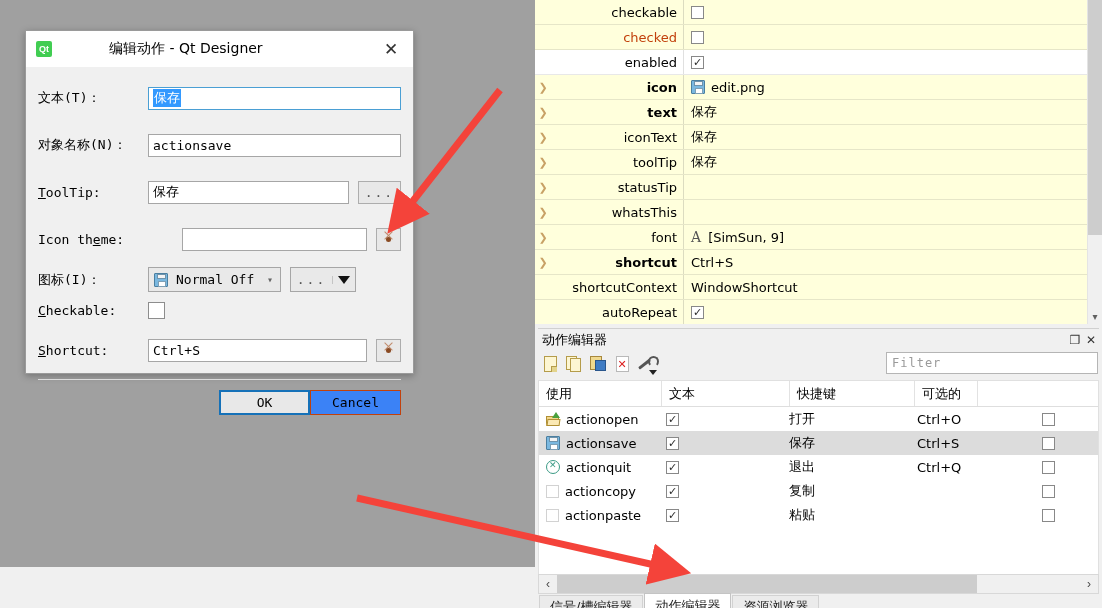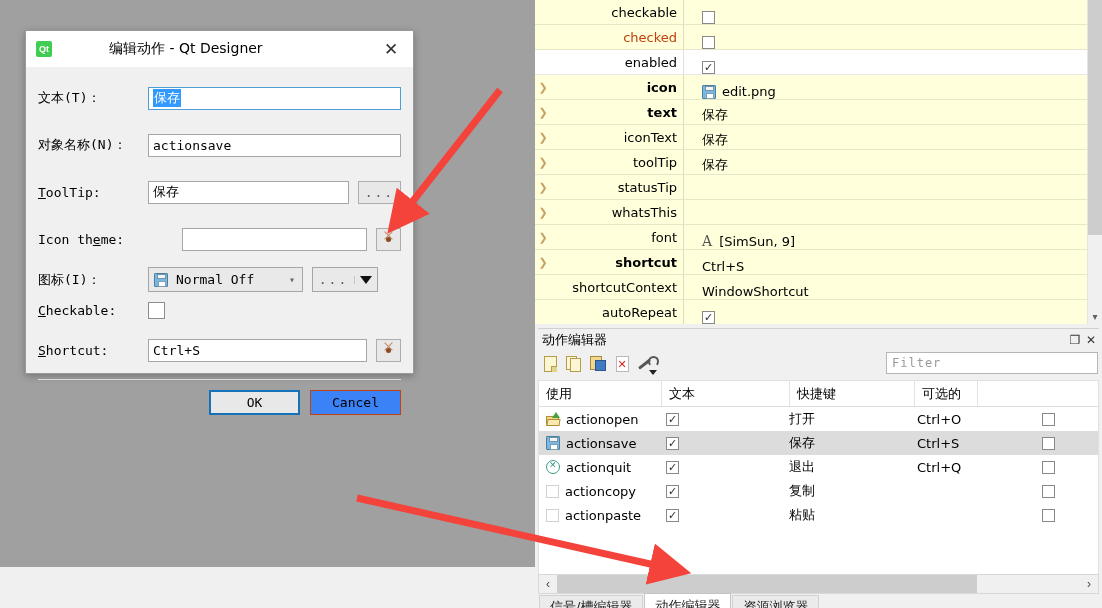--- a/index.html
+++ b/index.html
@@ -17,22 +17,22 @@
 
   
   #prop-editor{position:absolute;left:0px;top:0;width:567px;height:324px;background:#ffffe1;overflow:hidden;}
   .prop-row{position:relative;height:24px;display:flex;align-items:center;border-bottom:1px solid #e6e6c8;background:#ffffdc;}
   .prop-row.white{background:#ffffff;border-bottom:1px solid #e8e8e8;}
   .prop-arrow{width:16px;text-align:center;color:#c8a165;font-size:11px;flex:0 0 16px;line-height:1;}
   .prop-name{flex:1 1 auto;text-align:right;padding-right:6px;font-size:13px;white-space:nowrap;overflow:hidden;
              font-family:"DejaVu Sans","Liberation Sans",sans-serif;}
   .prop-name.bold{font-weight:bold;}
   .prop-name.dim{color:#c2410c;}
-  .prop-val{flex:0 0 376px;border-left:1px solid #dcdcc0;height:24px;display:flex;align-items:flex-end;
-            padding-left:18px;box-sizing:border-box;font-size:13px;
+  .prop-val{flex:0 0 376px;border-left:1px solid #dcdcc0;height:24px;display:flex;align-items:center;
+            padding-left:7px;box-sizing:border-box;font-size:13px;
             font-family:"DejaVu Sans","Liberation Sans",sans-serif;}
   .prop-row.white .prop-val{border-left:1px solid #e0e0e0;}
   .prop-name-cell{flex:0 0 148px;display:flex;align-items:center;justify-content:flex-end;}
 
   
   .cb{width:13px;height:13px;border:1px solid #888;background:#fff;box-sizing:border-box;
       display:inline-flex;align-items:center;justify-content:center;font-size:11px;line-height:1;color:#333;}
   .cb.on::after{content:"\2713";font-size:11px;color:#2b2b2b;}
 
   
@@ -150,21 +150,21 @@
   .combo .arrow{margin-left:auto;margin-right:7px;color:#666;font-size:10px;}
   .combo-sm{height:25px;background:#e9e9e9;border:1px solid #a6a6a6;box-sizing:border-box;display:flex;align-items:center;}
   .combo-sm .dots{flex:1;text-align:center;color:#555;letter-spacing:2px;font-size:13px;
                   font-family:"DejaVu Sans Mono","Liberation Mono",monospace;}
   .combo-sm .tri{width:22px;display:flex;align-items:center;justify-content:center;border-left:1px solid #c4c4c4;}
   .tri-down{width:0;height:0;border-left:6px solid transparent;border-right:6px solid transparent;border-top:8px solid #111;}
 
   .bigcheck{width:17px;height:17px;border:1px solid #8d8d8d;background:#fff;box-sizing:border-box;}
 
   #dlg-sep{margin:9px 12px 0 12px;height:1px;background:#dcdcdc;}
-  #dlg-buttons{display:flex;justify-content:flex-end;padding:10px 12px 0 12px;gap:10px;}
+  #dlg-buttons{display:flex;justify-content:flex-end;padding:10px 12px 0 12px;}
   .dbtn{width:91px;height:25px;background:#3b82f6;border:1px solid #c2410c;box-sizing:border-box;
         display:flex;align-items:center;justify-content:center;font-size:13px;
         font-family:"DejaVu Sans Mono","Liberation Mono",monospace;}
   .dbtn.default{border:2px solid #1571b8;background:#e8e8e8;}
 
   
   svg.anno{position:absolute;left:0;top:0;width:1102px;height:608px;pointer-events:none;}
 </style>
 </head>
 <body>
@@ -485,21 +485,21 @@
         <span class="reset-glyph">
             <span class="s"></span>
             <span class="s2"></span>
             <span class="d"></span>
           </span>
       </span>
     </div>
 
     <div class="frow" style="height:25px;margin-top:8px">
       <span class="flabel">图标(I)：</span>
-      <span class="combo" style="width:155px">
+      <span class="combo" style="width:133px">
         <span class="ico ico-save"></span>
         <span style="margin-left:2px">Normal Off</span>
         <span class="arrow">▾</span>
       </span>
       <span class="combo-sm" style="width:66px;margin-left:9px">
         <span class="dots">...</span>
         <span class="tri">
             <span class="tri-down"></span>
           </span>
       </span>

